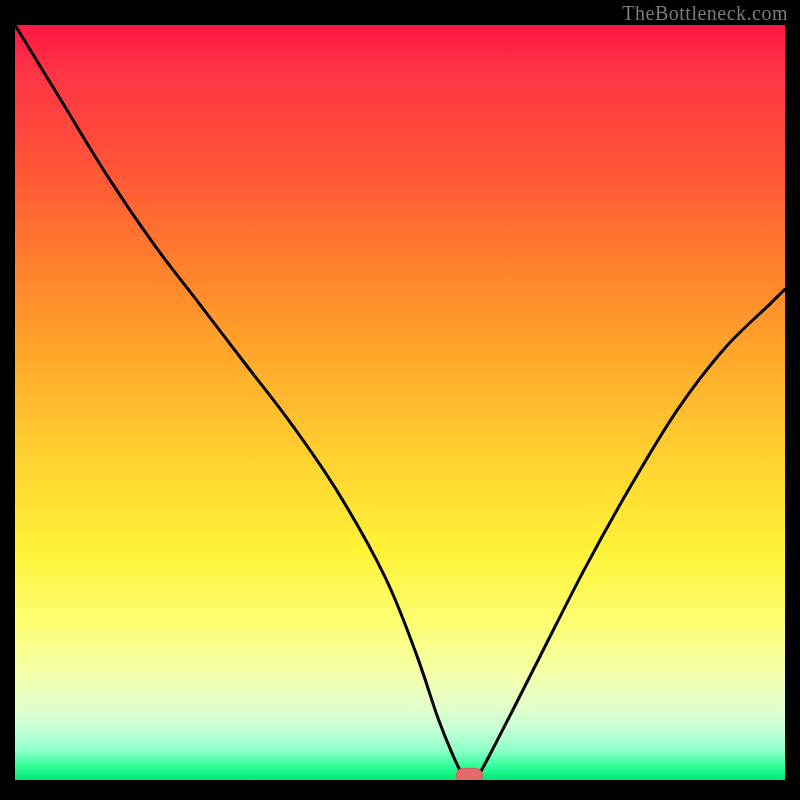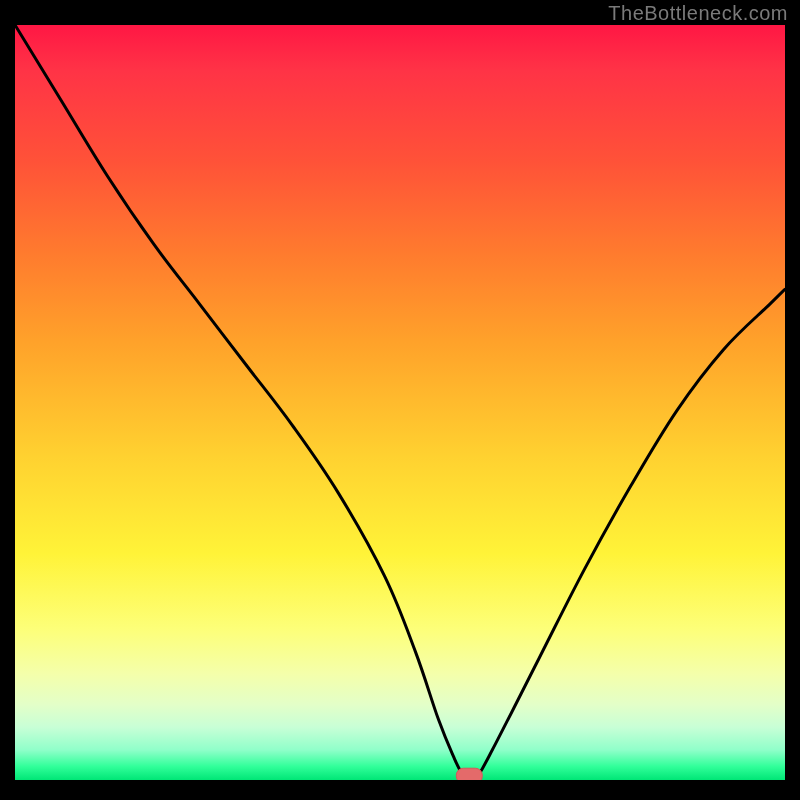--- a/index.html
+++ b/index.html
@@ -9,20 +9,21 @@
     height: 800px;
     background: #000;
     overflow: hidden;
     font-family: Arial, Helvetica, sans-serif;
   }
   .frame {
     position: relative;
     width: 800px;
     height: 800px;
     background: #000;
+    font-family: Liberation Serif, serif;
   }
   .watermark {
     position: absolute;
     top: 2px;
     right: 12px;
     color: #7a7a7a;
     font-size: 20px;
     font-weight: 500;
     letter-spacing: 0.5px;
     z-index: 10;

